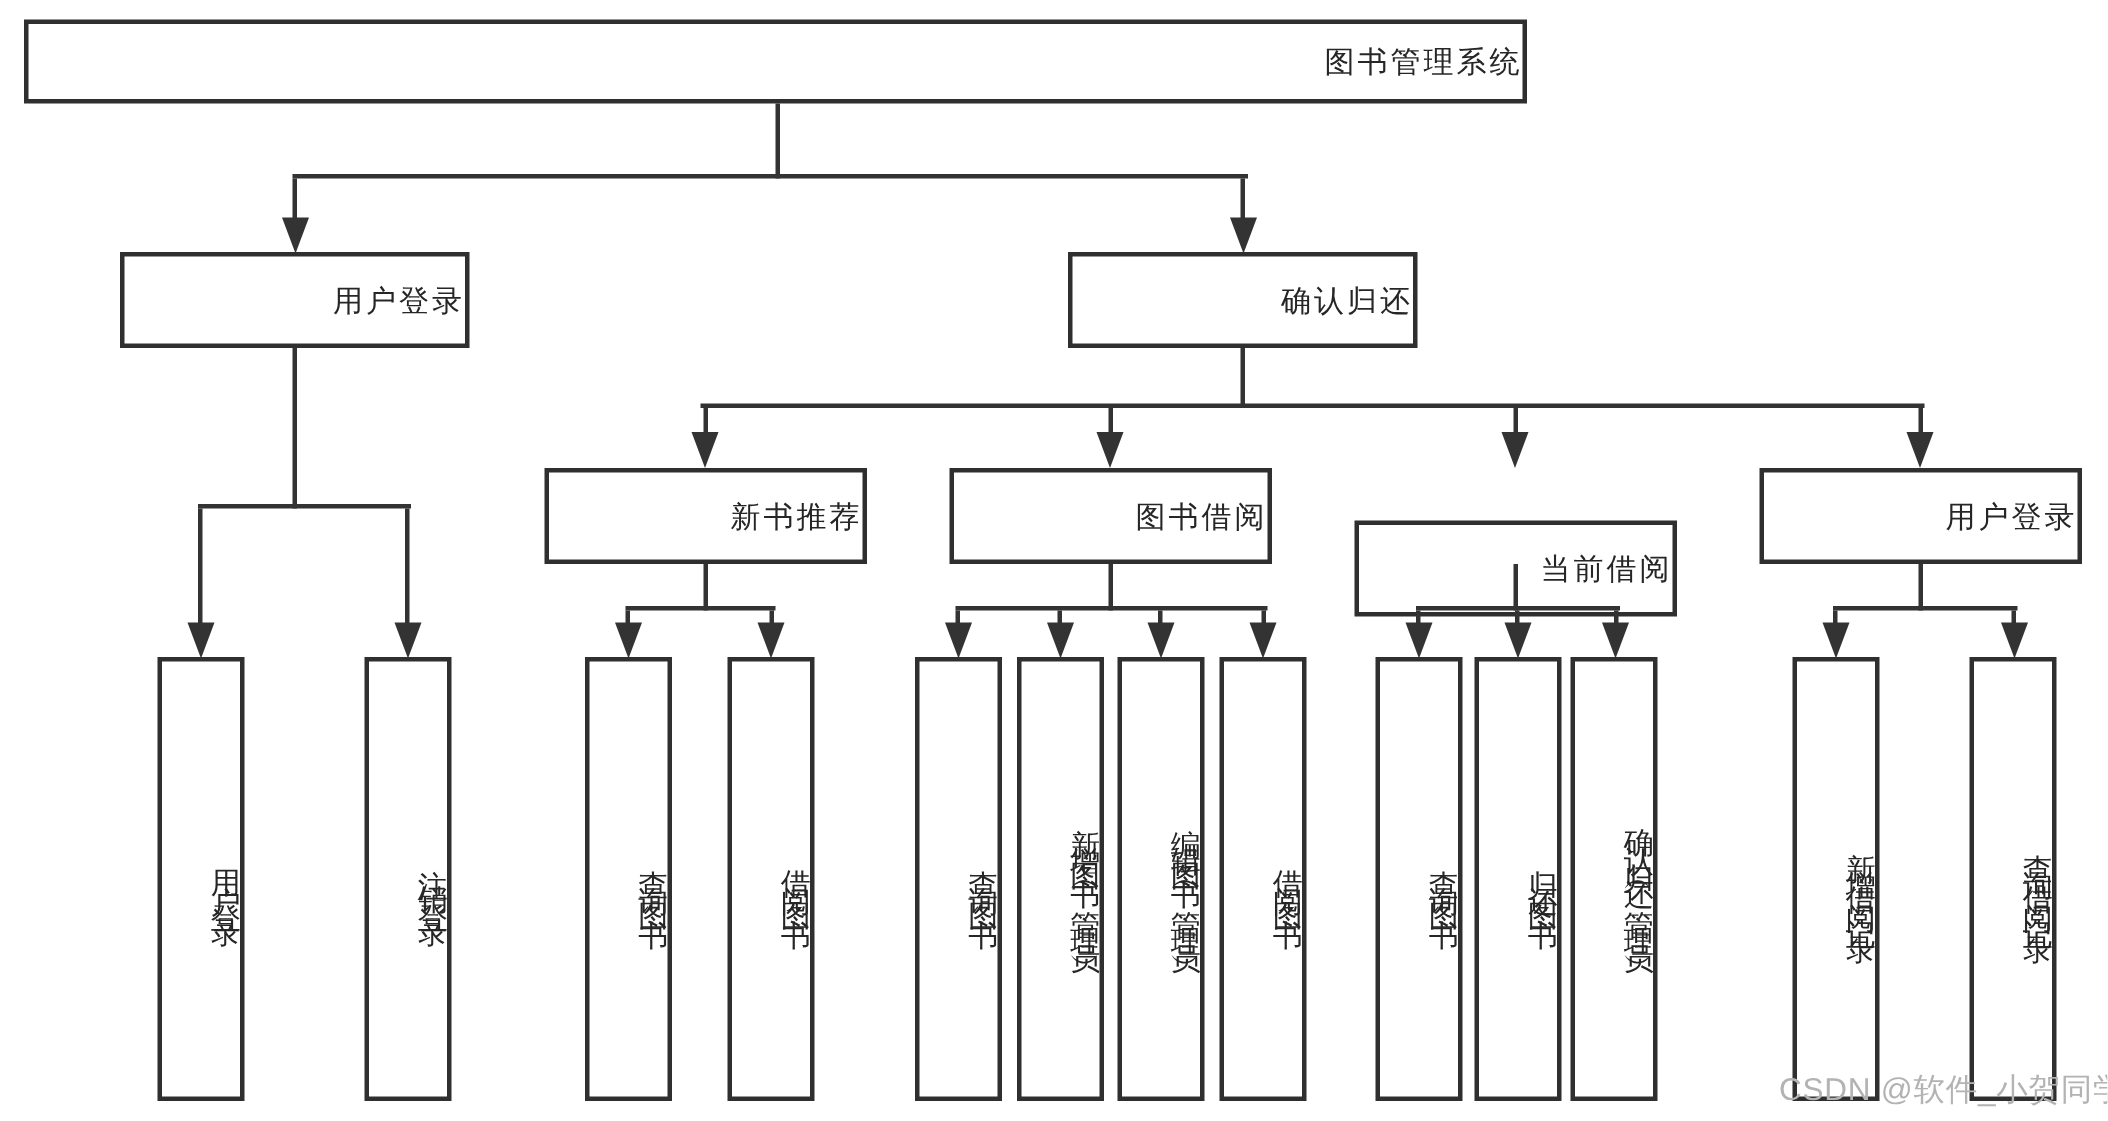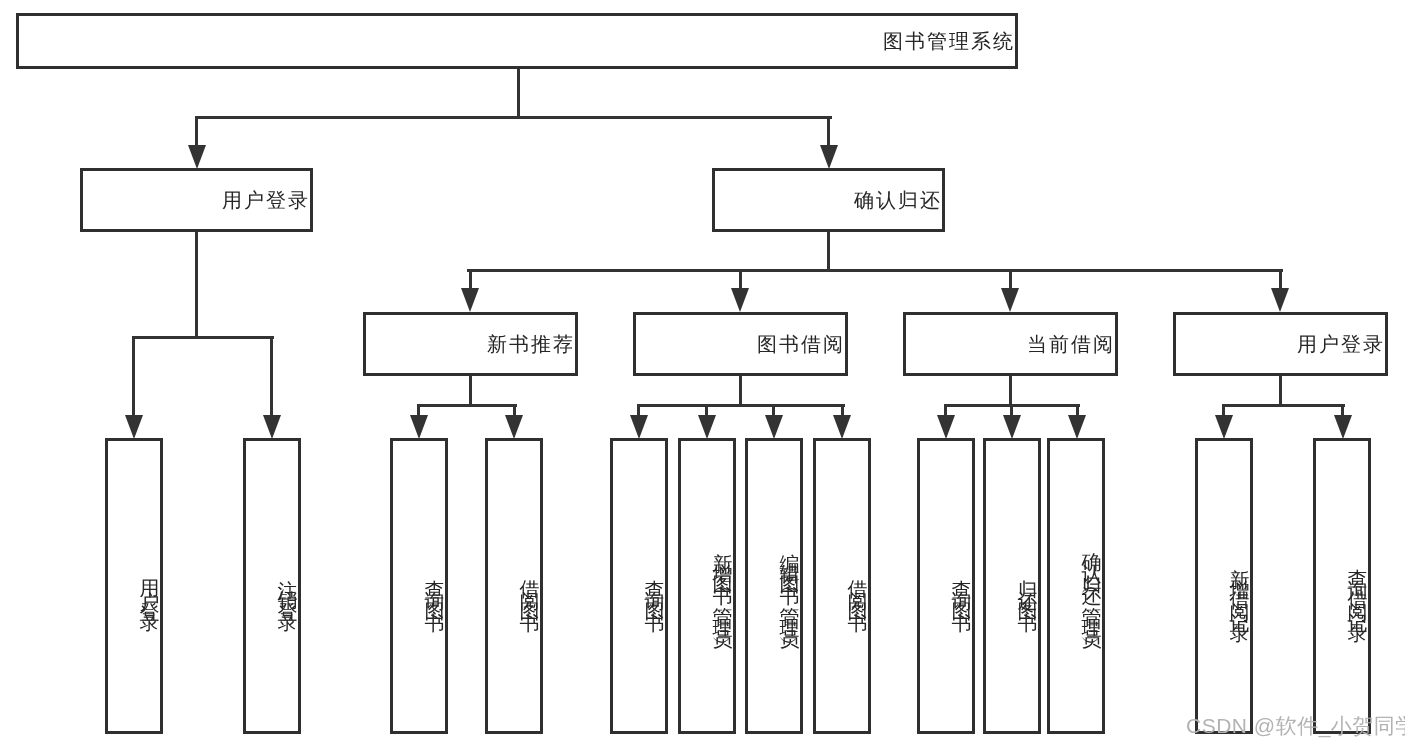--- a/index.html
+++ b/index.html
@@ -9,21 +9,21 @@
   }
   .box{
     position:absolute;box-sizing:border-box;border:3px solid #2f2f2f;background:#ffffff;
     display:flex;align-items:center;justify-content:flex-end;
     font-size:20px;letter-spacing:2px;white-space:nowrap;
   }
   .root{left:16px;top:13px;width:1002px;height:56px;}
   .lv2{top:168px;width:233px;height:64px;}
   .lv2a{left:80px;} .lv2b{left:712px;}
   .lv3{top:312px;width:215px;height:64px;}
-  .lv3a{left:363px;} .lv3b{left:633px;} .lv3c{left:903px;} .lv3d{left:1173px;}
+  .lv3a{left:363px;} .lv3b{left:633px;} .lv3c{left:903px;margin-top:35px;} .lv3d{left:1173px;}
   .leaf{top:438px;width:58px;height:296px;letter-spacing:0;}
   .leaf span{writing-mode:vertical-rl;font-size:20px;letter-spacing:11px;line-height:1.0;}
   .hline,.vline{position:absolute;background:#333333;}
   .hline{height:3px;} .vline{width:3px;}
   .arrow{
     position:absolute;width:0;height:0;
     border-left:9px solid transparent;border-right:9px solid transparent;
     border-top:24px solid #333333;
   }
   .watermark{

